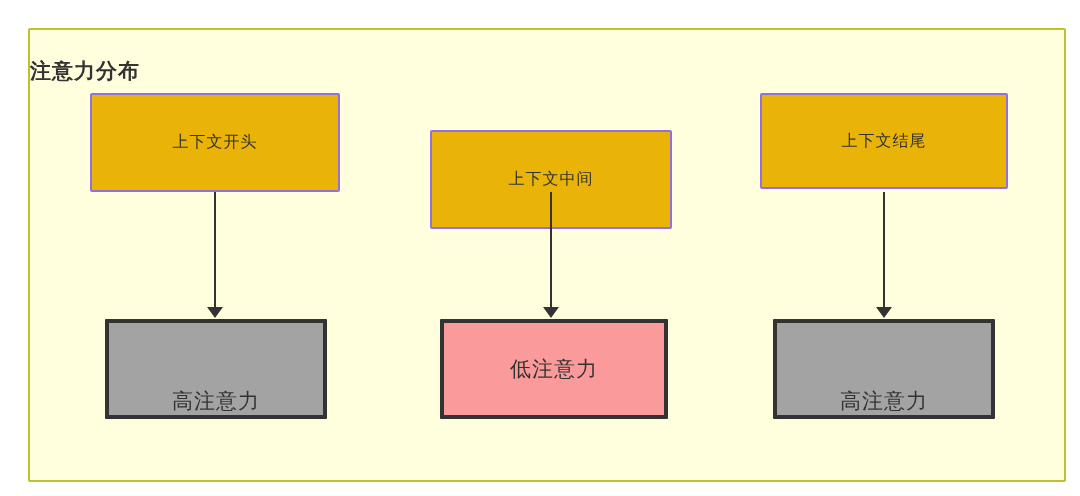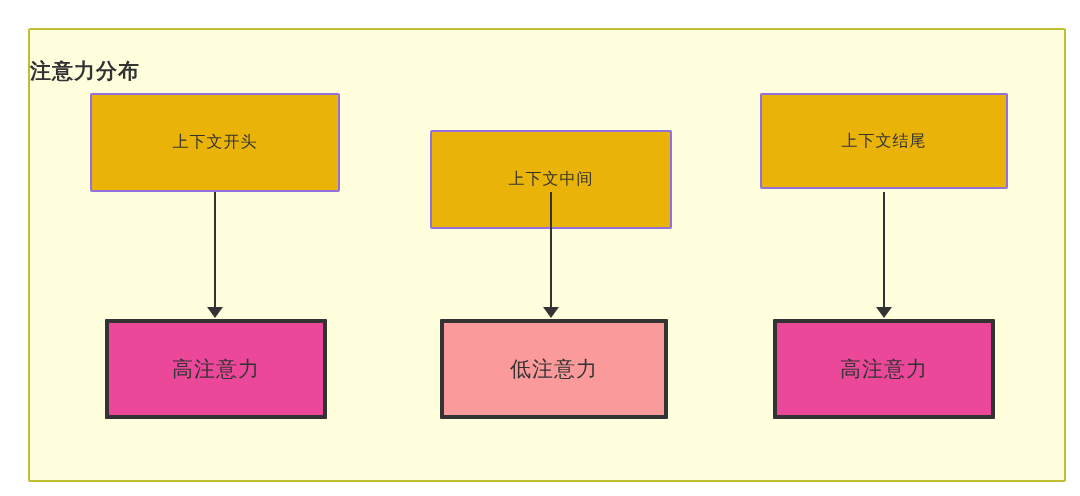--- a/index.html
+++ b/index.html
@@ -71,21 +71,21 @@
     border: 4px solid #333333;
     border-radius: 1px;
     display: flex;
     align-items: center;
     justify-content: center;
     font-size: 21px;
     color: #333333;
     letter-spacing: 1px;
     white-space: nowrap;
   }
-  .fill-high { background: #ec4899; }
+  .fill-high { background: #a3a3a3; align-items: flex-end; }
   .fill-low  { background: #fb9a9a; }
 
   
   .arrow-line {
     position: absolute;
     width: 2px;
     background: #333333;
   }
   .arrow-head {
     position: absolute;

